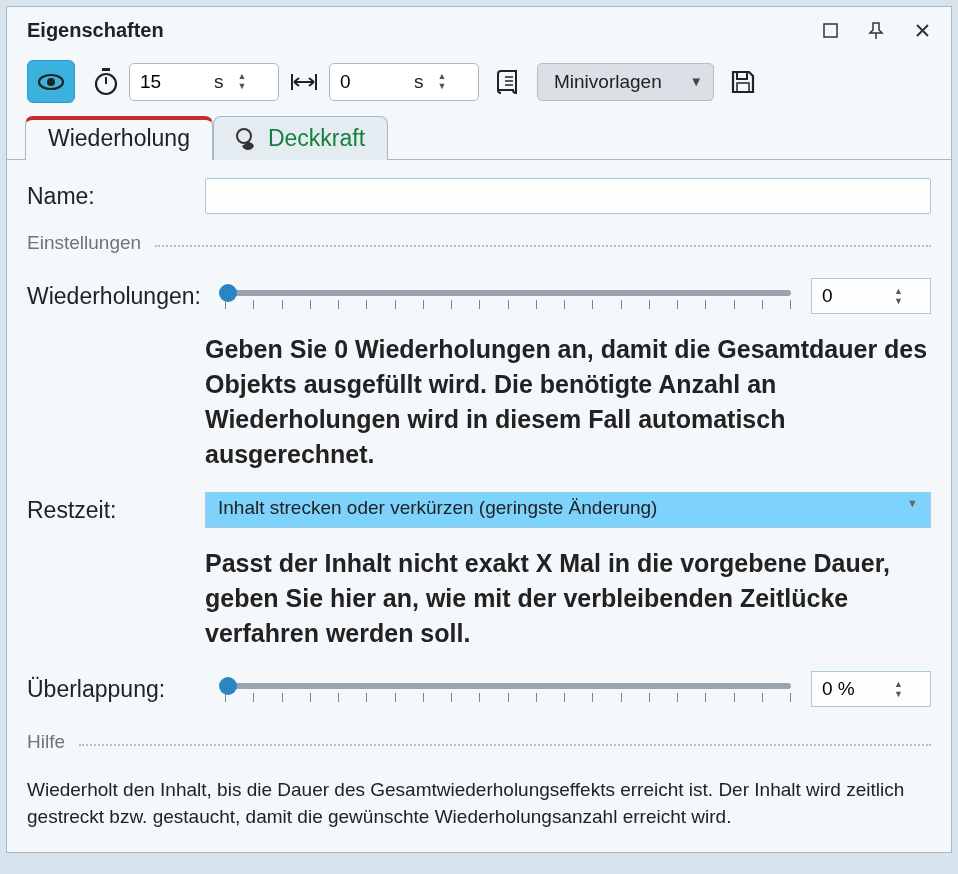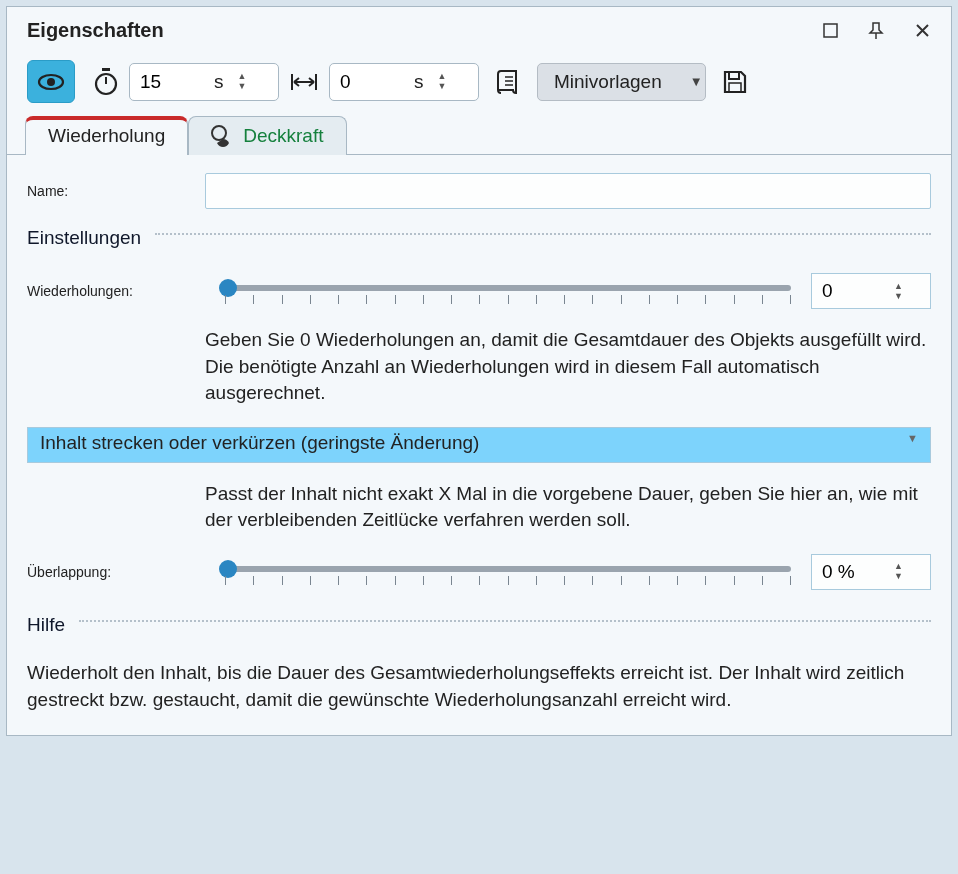--- a/index.html
+++ b/index.html
@@ -96,36 +96,36 @@
   color: #555;
   line-height: 7px;
 }
 .dropdown-btn {
   background: #dbe0e6;
   border: 1px solid #b4bcc4;
   border-radius: 5px;
   height: 38px;
   display: flex;
   align-items: center;
-  padding: 0 2px 0 16px;
+  padding: 0 10px 0 16px;
   gap: 28px;
   font-size: 19px;
 }
 .dropdown-btn .chev { font-size: 13px; color: #444; }
 .tabs {
   display: flex;
   margin: 0 18px;
   position: relative;
 }
 .tab {
   padding: 8px 22px;
   border: 1px solid #a8b8c4;
   border-bottom: none;
   border-radius: 8px 8px 0 0;
-  font-size: 19px;
+  font-size: 23px;
   display: flex;
   align-items: center;
   gap: 8px;
   position: relative;
   top: 1px;
 }
 .tab.active {
   background: #f4f8fb;
   border-top: 4px solid #c92a2a;
   padding-top: 5px;
@@ -139,36 +139,36 @@
   border-top: 1px solid #a8b8c4;
   padding: 18px 20px 22px 20px;
 }
 .form-row {
   display: flex;
   align-items: center;
   margin-bottom: 18px;
 }
 .form-label {
   width: 178px;
-  font-size: 14px;
+  font-size: 23px;
 }
 .text-input {
   flex: 1;
   height: 36px;
   border: 1px solid #a8cadd;
   border-radius: 2px;
   background: #fdfefe;
   padding: 0 8px;
   font-size: 18px;
 }
 .section-header {
   display: flex;
-  align-items: flex-start;
+  align-items: center;
   margin: 14px 0 24px 0;
-  color: #0f172a;
+  color: #737373;
   font-size: 19px;
 }
 .section-header .dots {
   flex: 1;
   border-bottom: 2px dotted #b4c0ca;
   margin-left: 14px;
   height: 8px;
 }
 .slider-row {
   display: flex;
@@ -223,24 +223,25 @@
 }
 .num-input input {
   border: none;
   outline: none;
   font-size: 19px;
   width: 70px;
   background: transparent;
 }
 .desc-text {
   margin-left: 178px;
-  font-size: 19px;
+  font-size: 25px;
   line-height: 1.4;
   margin-top: 3px;
   margin-bottom: 20px;
+  font-weight: bold;
 }
 .select-box {
   flex: 1;
   height: 36px;
   border: 1px solid #a8cadd;
   background: #7dd3fc;
   display: flex;
   align-items: flex-start;
   padding: 4px 12px;
   font-size: 19px;
@@ -397,20 +398,21 @@
         <div class="spinner-arrows">
             <span>▲</span>
             <span>▼</span>
           </div>
       </div>
     </div>
 
     <div class="desc-text">Geben Sie 0 Wiederholungen an, damit die Gesamtdauer des Objekts ausgefüllt wird. Die benötigte Anzahl an Wiederholungen wird in diesem Fall automatisch ausgerechnet.</div>
 
     <div class="form-row">
+      <div class="form-label">Restzeit:</div>
       <div class="select-box">
         <span>Inhalt strecken oder verkürzen (geringste Änderung)</span>
         <span style="font-size:11px;color:#666;">▼</span>
       </div>
     </div>
 
     <div class="desc-text">Passt der Inhalt nicht exakt X Mal in die vorgebene Dauer, geben Sie hier an, wie mit der verbleibenden Zeitlücke verfahren werden soll.</div>
 
     <div class="form-row slider-row">
       <div class="form-label">Überlappung:</div>

